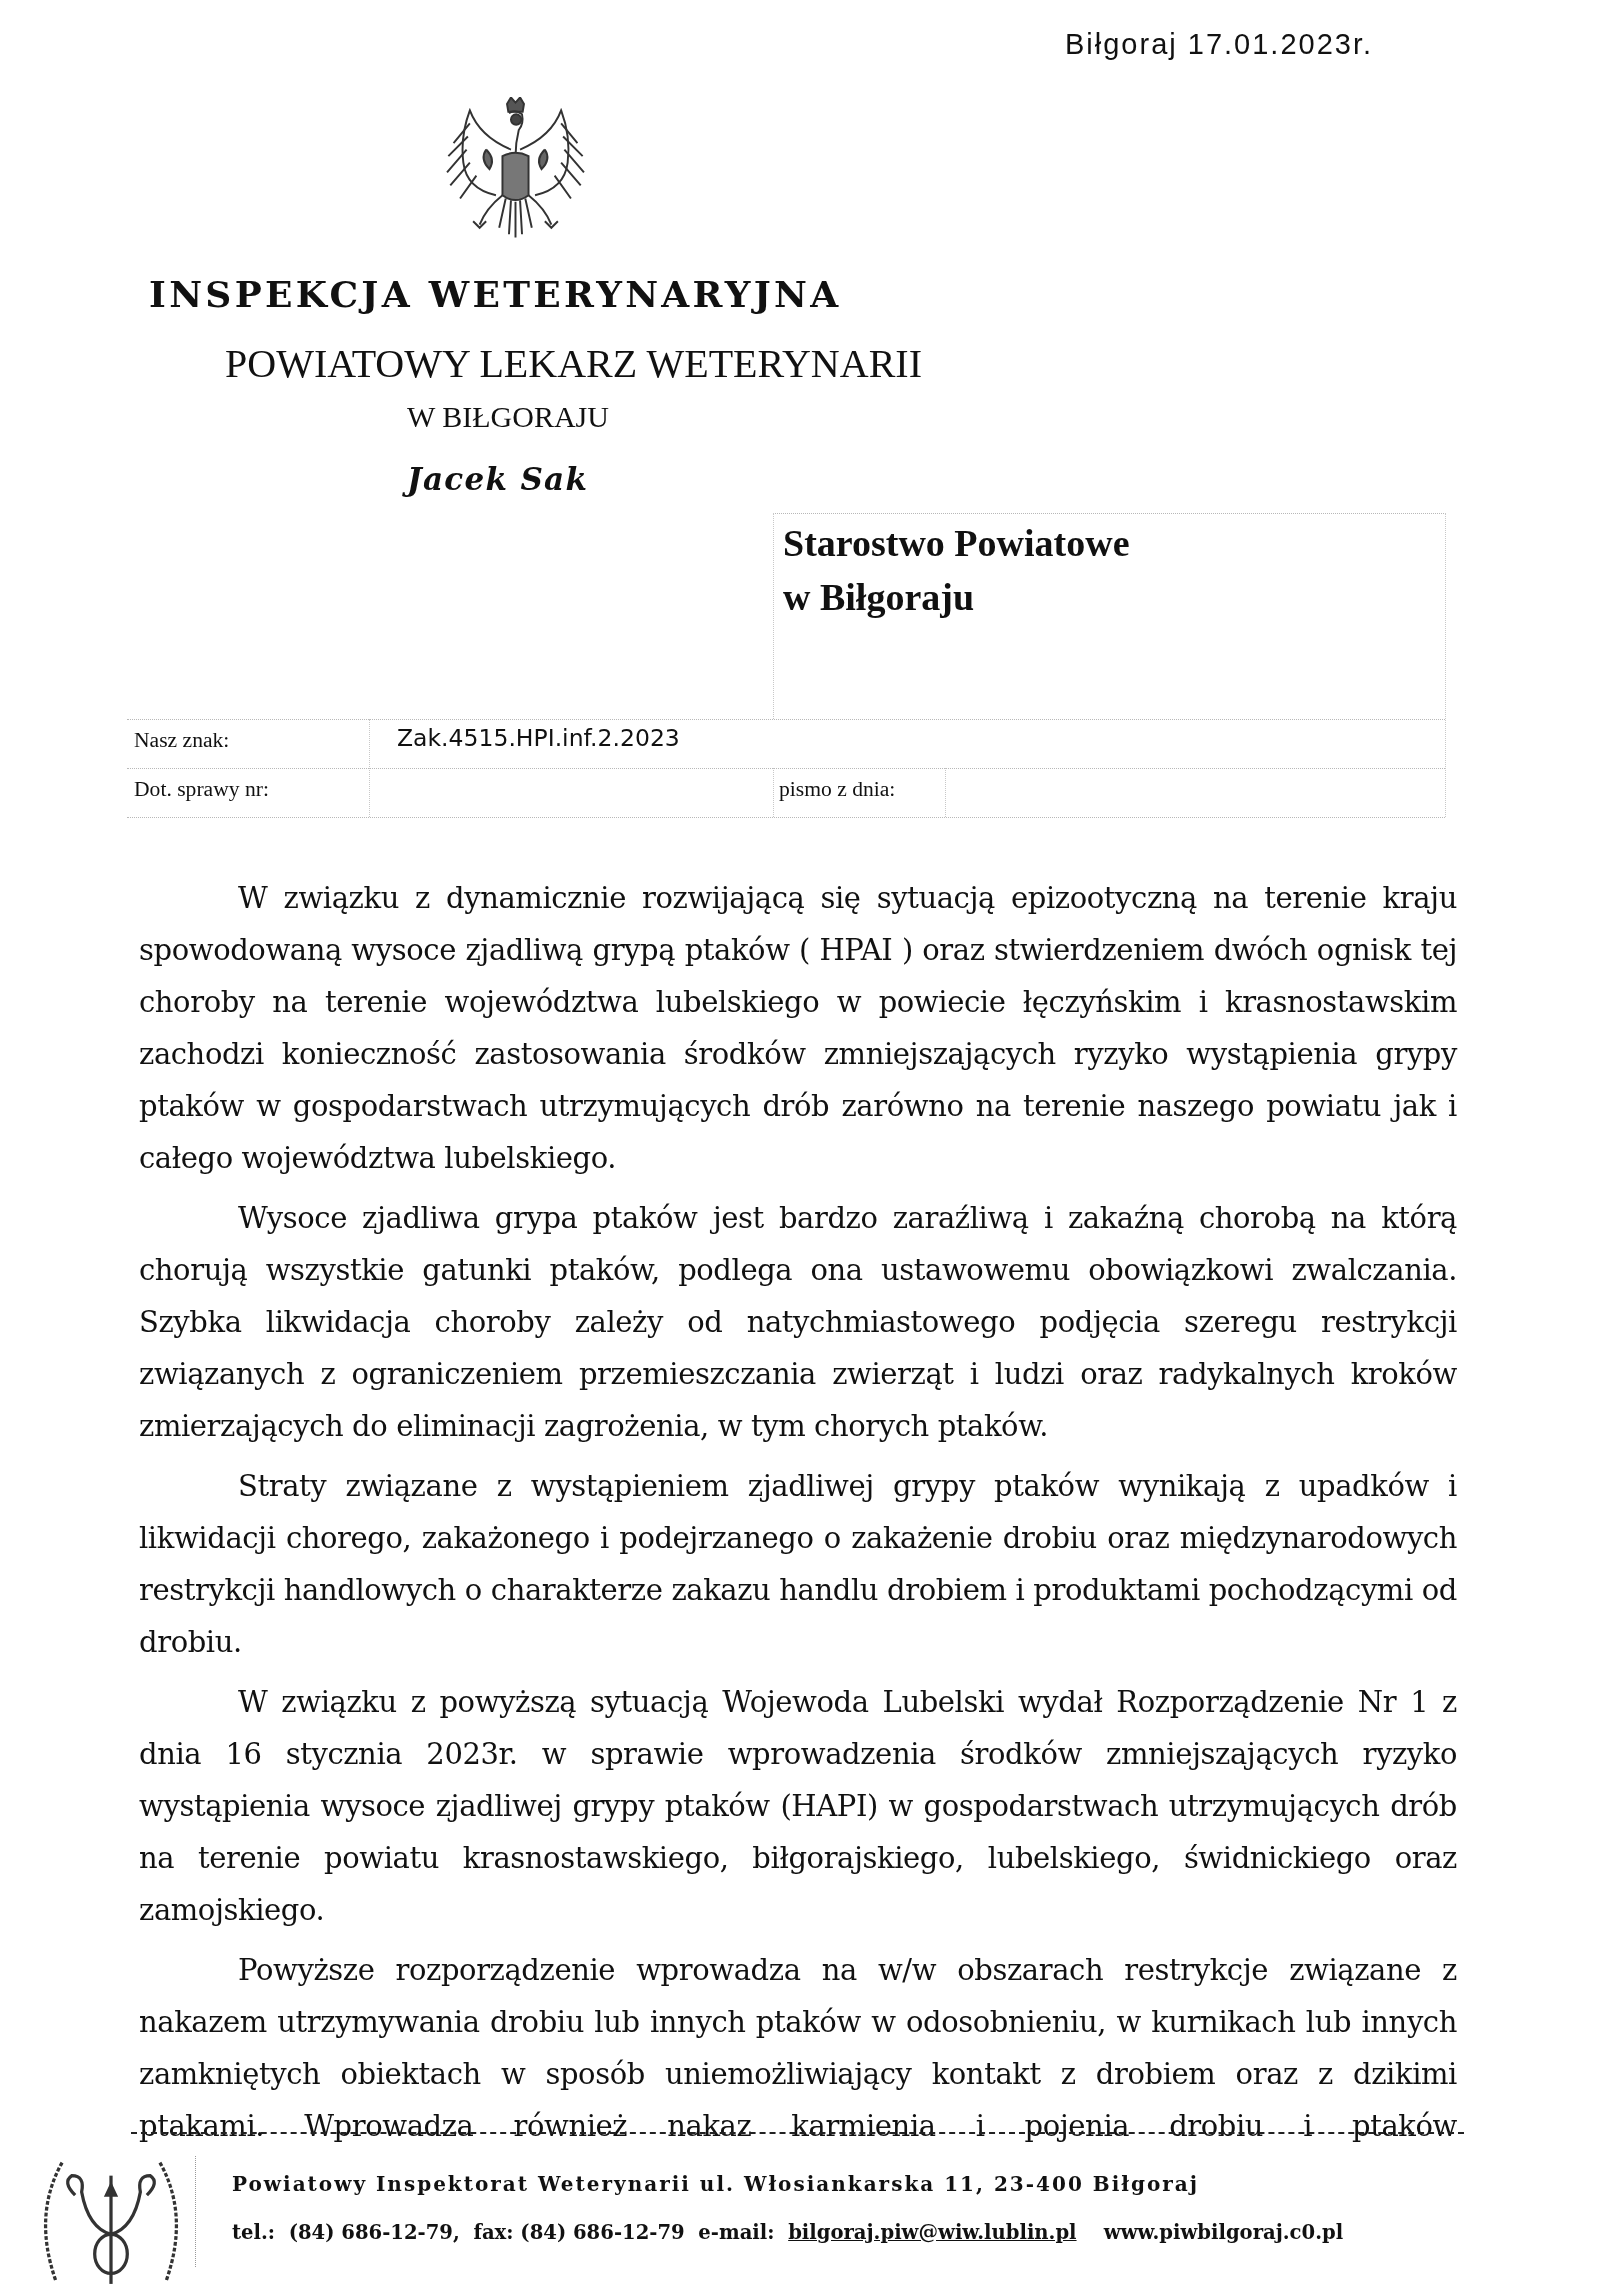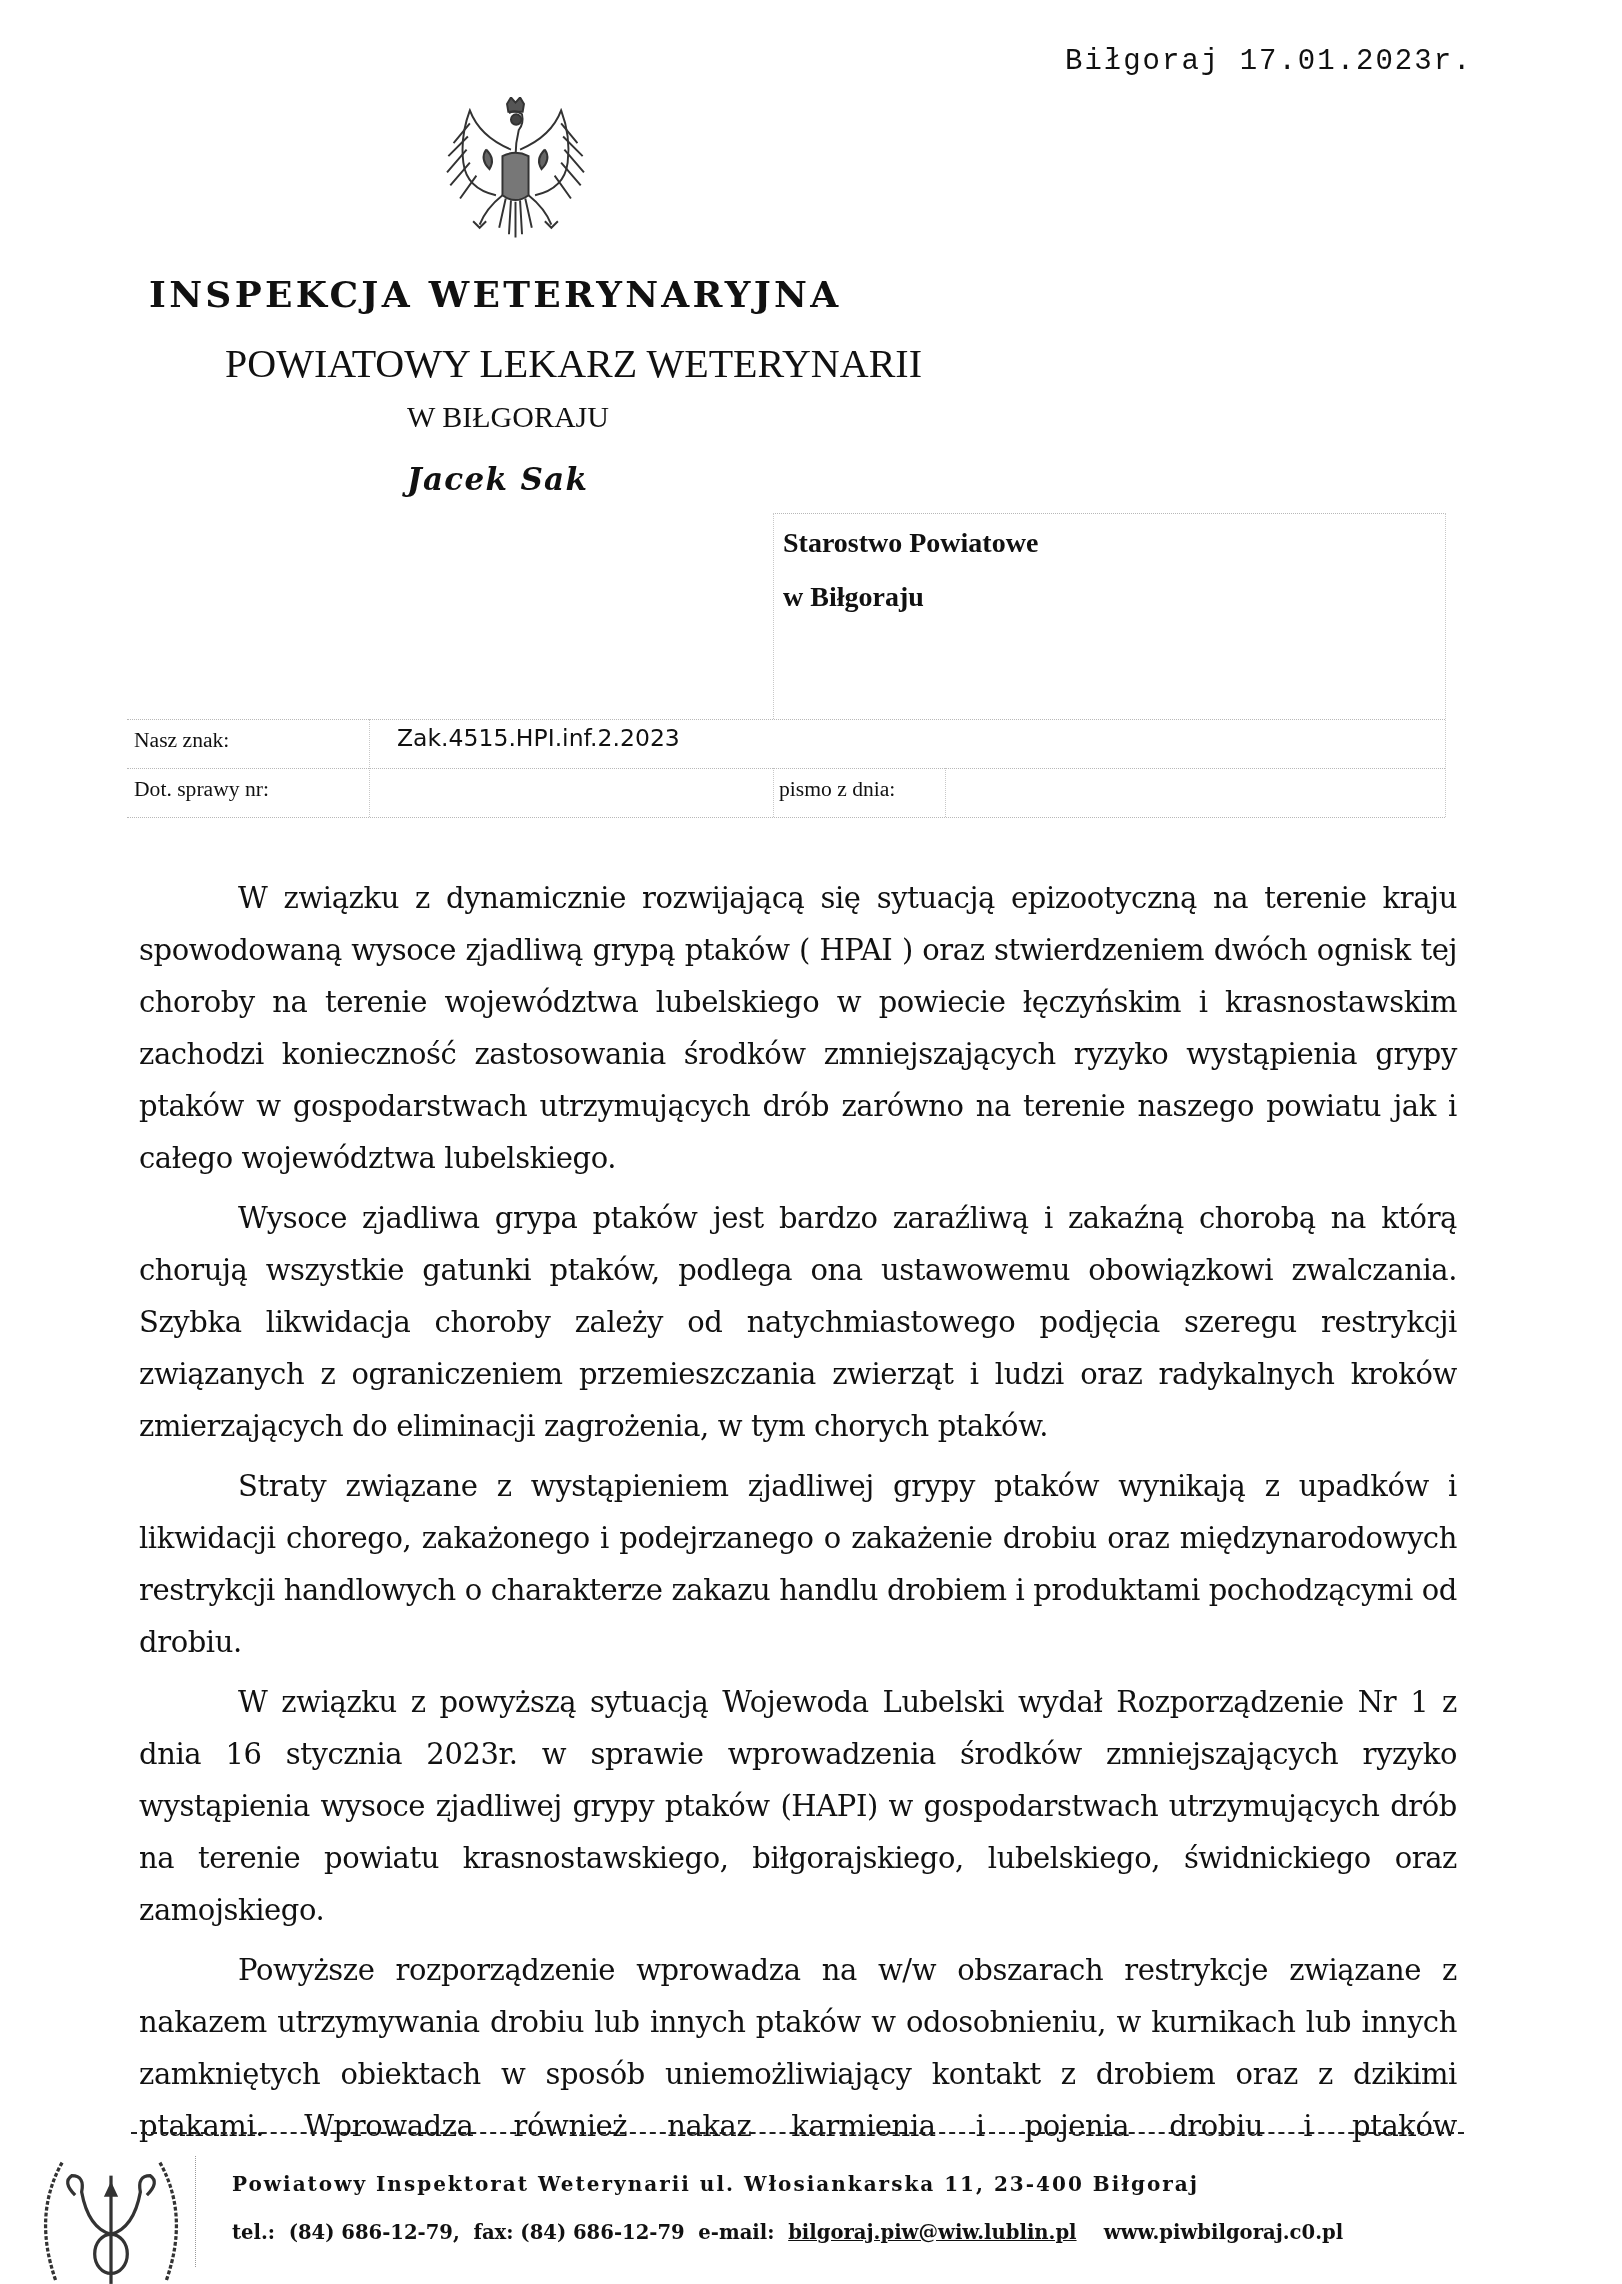--- a/index.html
+++ b/index.html
@@ -1,31 +1,31 @@
 <!DOCTYPE html>
 <html style="font-size:10.5px"><head>
 <meta charset="utf-8">
 <style>
   html, body { margin: 0; padding: 0; background: #ffffff; }
   body { width: 1623px; height: 2284px; position: relative; overflow: hidden; color: #111; }
   .abs { position: absolute; }
 
-  #date { left: 1065px; top: 45px; font-size: 29px; letter-spacing: 2px; font-family: Liberation Mono, monospace; }
+  #date { left: 1065px; top: 28px; font-size: 29px; letter-spacing: 2px; font-family: Liberation Sans, sans-serif; }
 
   #eagle { left: 434px; top: 97px; width: 163px; height: 154px; }
 
   #org-title { left: 149px; top: 273px; font-family: "DejaVu Serif", serif; font-weight: bold; font-size: 36px; letter-spacing: 3.3px; }
   #org-sub { left: 225px; top: 340px; font-family: "Liberation Serif", serif; font-size: 40px; }
   #org-city { left: 407px; top: 400px; font-family: "Liberation Serif", serif; font-size: 30px; }
   #org-person { left: 407px; top: 461px; font-family: "DejaVu Serif", serif; font-weight: bold; font-style: italic; font-size: 31px; letter-spacing: 1.3px; }
 
   .dotline-h { position: absolute; height: 0; border-top: 1.3px dotted #b8b8b8; }
   .dotline-v { position: absolute; width: 0; border-left: 1.3px dotted #c8c8c8; }
 
-  #recipient { left: 783px; top: 516px; font-family: "Liberation Serif", serif; font-weight: bold; font-size: 28px; line-height: 54px; }
+  #recipient { left: 783px; top: 516px; font-family: "Liberation Serif", serif; font-weight: bold; font-size: 38px; line-height: 54px; }
 
   .tbl-label { position: absolute; font-family: "Liberation Serif", serif; font-size: 21.6px; }
   #ref-value { left: 397px; top: 724px; font-family: "DejaVu Sans", sans-serif; font-size: 23.5px; }
 
   #body { left: 131px; top: 864px; width: 1334px; font-family: "DejaVu Serif", serif; font-size: 29px; line-height: 52px; text-align: justify; letter-spacing: -0.4px; }
   #body p { margin: 8px; text-indent: 99px; }
 
   #footer-dash { left: 131px; top: 2132px; width: 1333px; border-top: 2.6px dashed #222; }
   #footer-logo { left: 36px; top: 2156px; width: 150px; height: 128px; }
   #footer-sep { left: 195px; top: 2156px; height: 111px; border-left: 1.3px dotted #999; }

